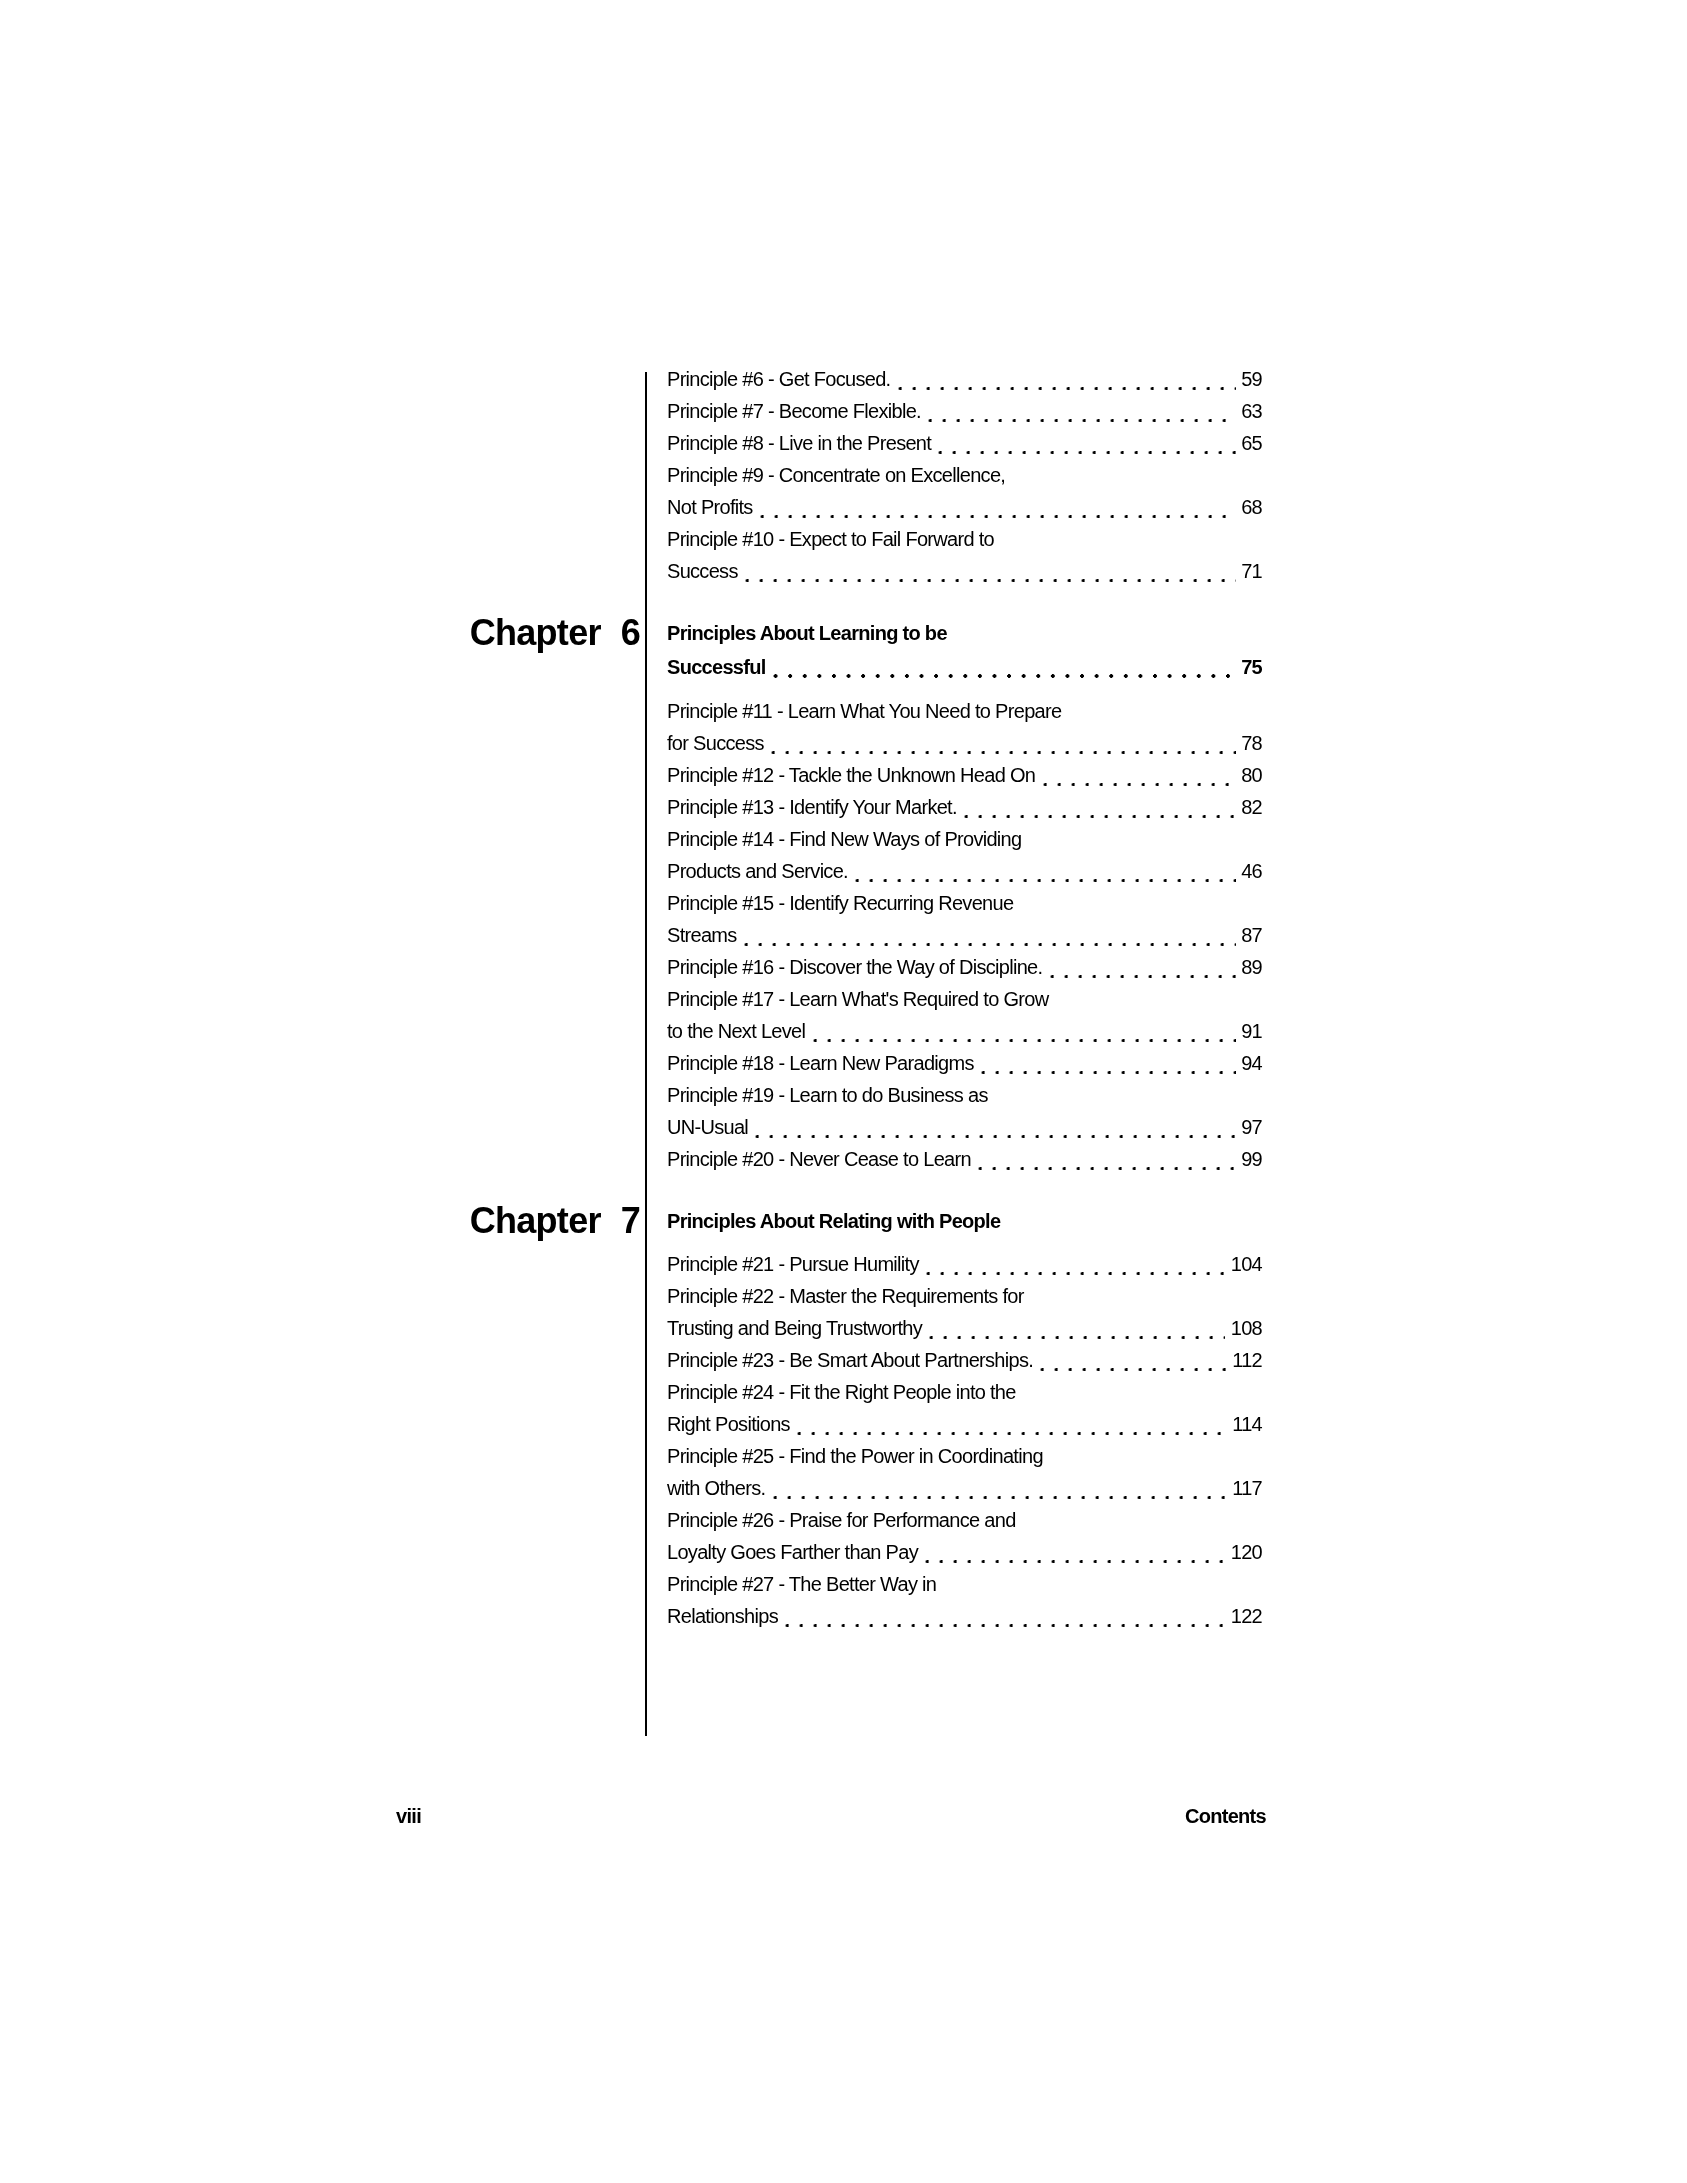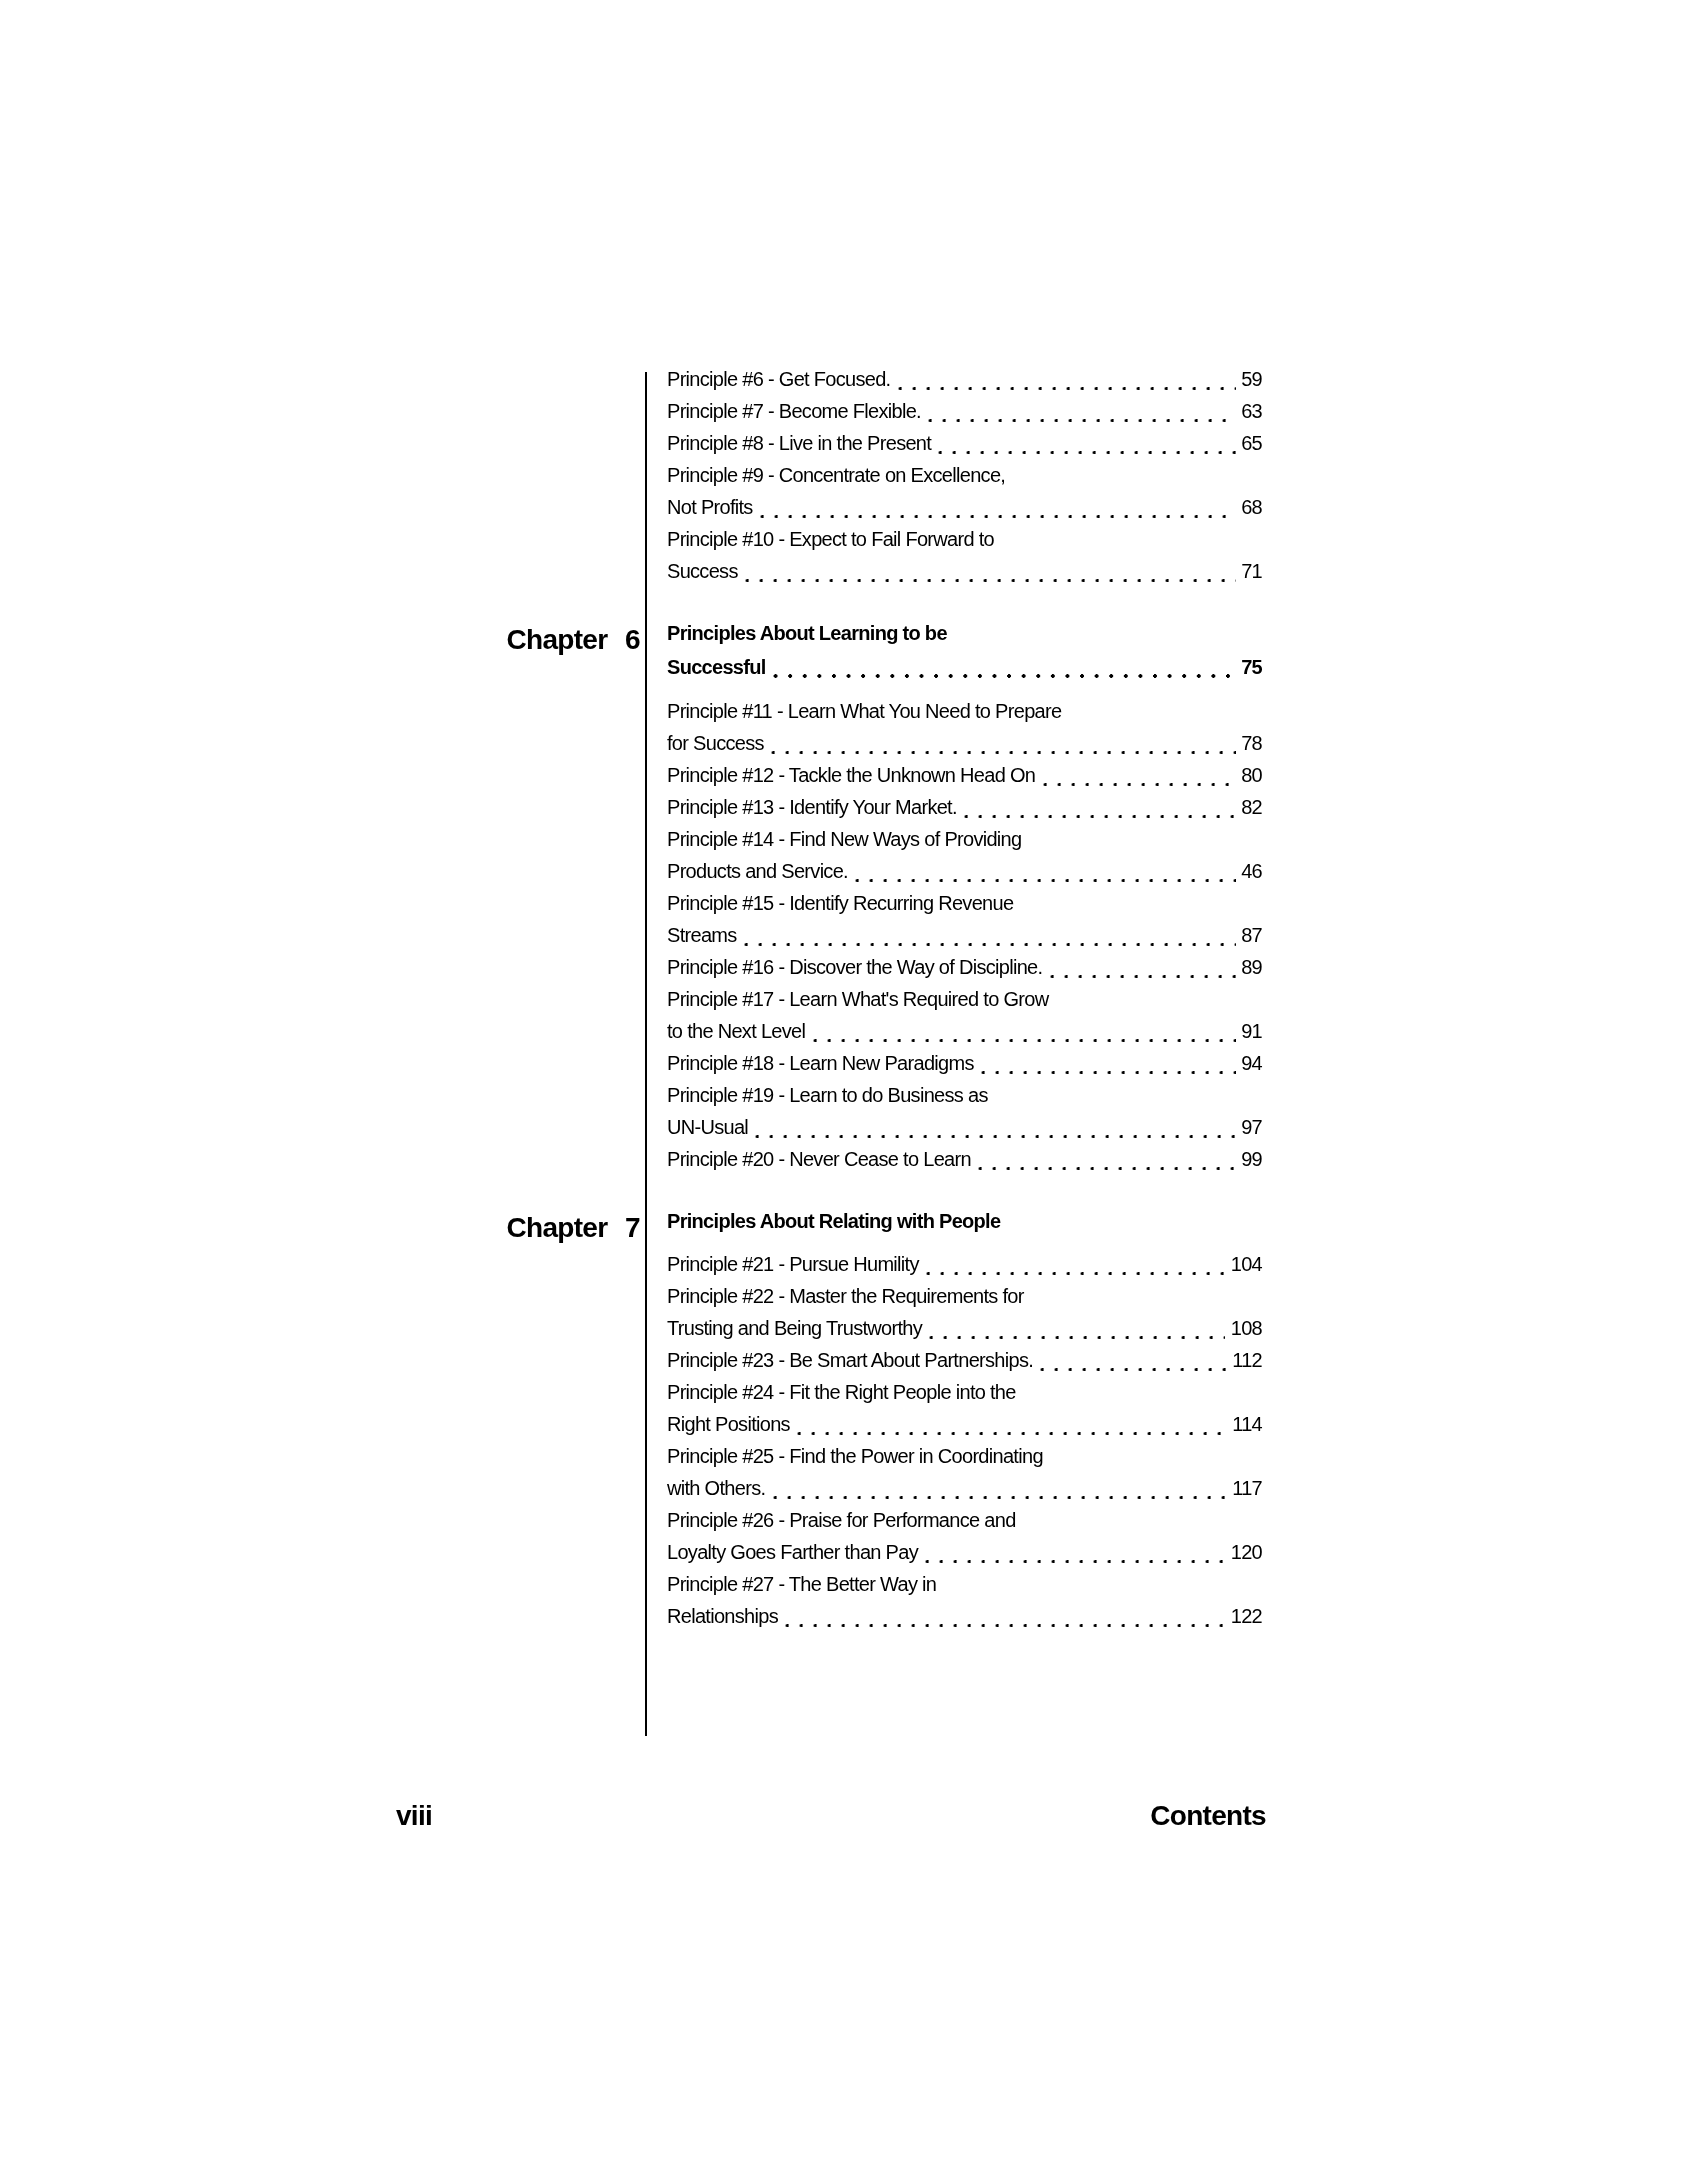--- a/index.html
+++ b/index.html
@@ -34,24 +34,24 @@
     line-height: 32px;
     white-space: nowrap;
   }
   .chapter-heading { position: relative; margin-top: 29px; }
   .chapter-heading .toc-line {
     font-weight: bold;
     line-height: 34px;
   }
   .chapter-label {
     position: absolute;
-    top: 7px;
+    top: 0;
     right: calc(100% + 27px);
     font-weight: bold;
-    font-size: 28px;
+    font-size: 36px;
     line-height: 34px;
     white-space: nowrap;
     word-spacing: 10.6px;
   }
   .entries { }
   .chapter-entries { margin-top: 10.6px; }
   .label { white-space: nowrap; }
   .dots {
     flex: 1 1 auto;
     min-width: 17px;
@@ -68,21 +68,21 @@
   }
   .num { white-space: nowrap; }
   .footer {
     position: absolute;
     left: 396px;
     top: 1800px;
     width: 870px;
     display: flex;
     justify-content: space-between;
     font-weight: bold;
-    font-size: 28px;
+    font-size: 20px;
     line-height: 32px;
     letter-spacing: -0.7px;
   }
 </style>
 </head>
 <body>
 
 <div class="page">
   <div class="rule"></div>
   <div class="toc" id="toc">

